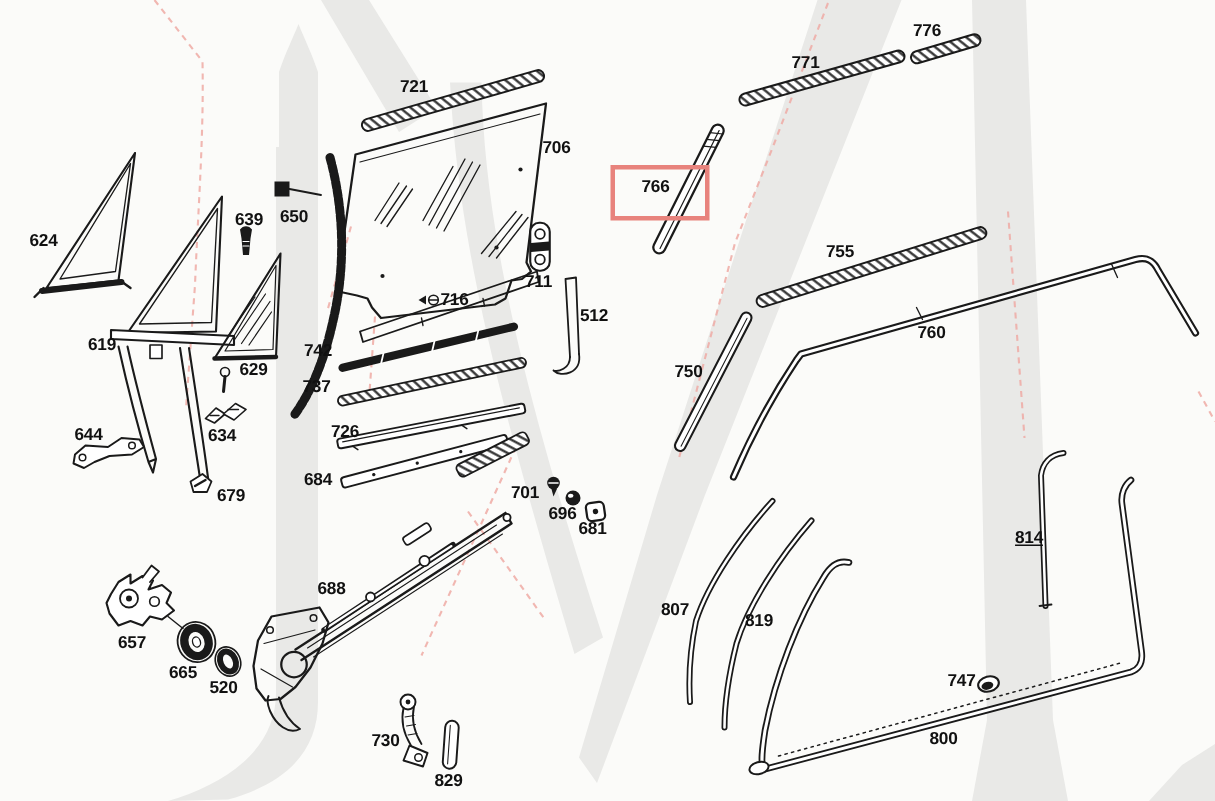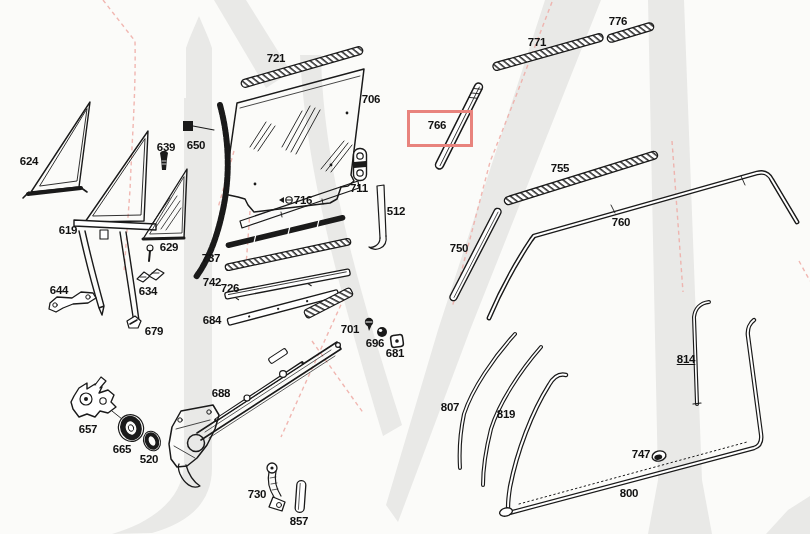--- a/index.html
+++ b/index.html
@@ -315,27 +315,27 @@
       <div class="part-label" style="left: 196px; top: 145px;">650</div>
       <div class="part-label" style="left: 169px; top: 247px;">629</div>
       <div class="part-label" style="left: 148px; top: 291px;">634</div>
       <div class="part-label" style="left: 59px; top: 290px;">644</div>
       <div class="part-label" style="left: 135px; top: 331px; padding-left: 38px;">679</div>
       <div class="part-label" style="left: 88px; top: 429px;">657</div>
       <div class="part-label" style="left: 122px; top: 449px;">665</div>
       <div class="part-label" style="left: 149px; top: 459px;">520</div>
       <div class="part-label" style="left: 221px; top: 393px;">688</div>
       <div class="part-label" style="left: 257px; top: 494px;">730</div>
-      <div class="part-label" style="left: 299px; top: 521px;">857</div>
+      <div class="part-label" style="left: 299px; top: 521px;">829</div>
       <div class="part-label" style="left: 276px; top: 58px;">721</div>
       <div class="part-label" style="left: 371px; top: 99px;">706</div>
       <div class="part-label" style="left: 359px; top: 188px;">711</div>
       <div class="part-label" style="left: 396px; top: 211px;">512</div>
       <div class="part-label" style="left: 303px; top: 200px;">716</div>
-      <div class="part-label" style="left: 212px; top: 234px; margin-top: 48px;">742</div>
+      <div class="part-label" style="left: 212px; top: 234px;">742</div>
       <div class="part-label" style="left: 211px; top: 258px;">737</div>
       <div class="part-label" style="left: 230px; top: 288px; text-align: right;">726</div>
       <div class="part-label" style="left: 212px; top: 320px;">684</div>
       <div class="part-label" style="left: 350px; top: 329px;">701</div>
       <div class="part-label" style="left: 375px; top: 343px;">696</div>
       <div class="part-label" style="left: 395px; top: 353px;">681</div>
       <div class="part-label" style="left: 437px; top: 125px;">766</div>
       <div class="part-label" style="left: 537px; top: 42px;">771</div>
       <div class="part-label" style="left: 618px; top: 21px;">776</div>
       <div class="part-label" style="left: 560px; top: 168px;">755</div>

